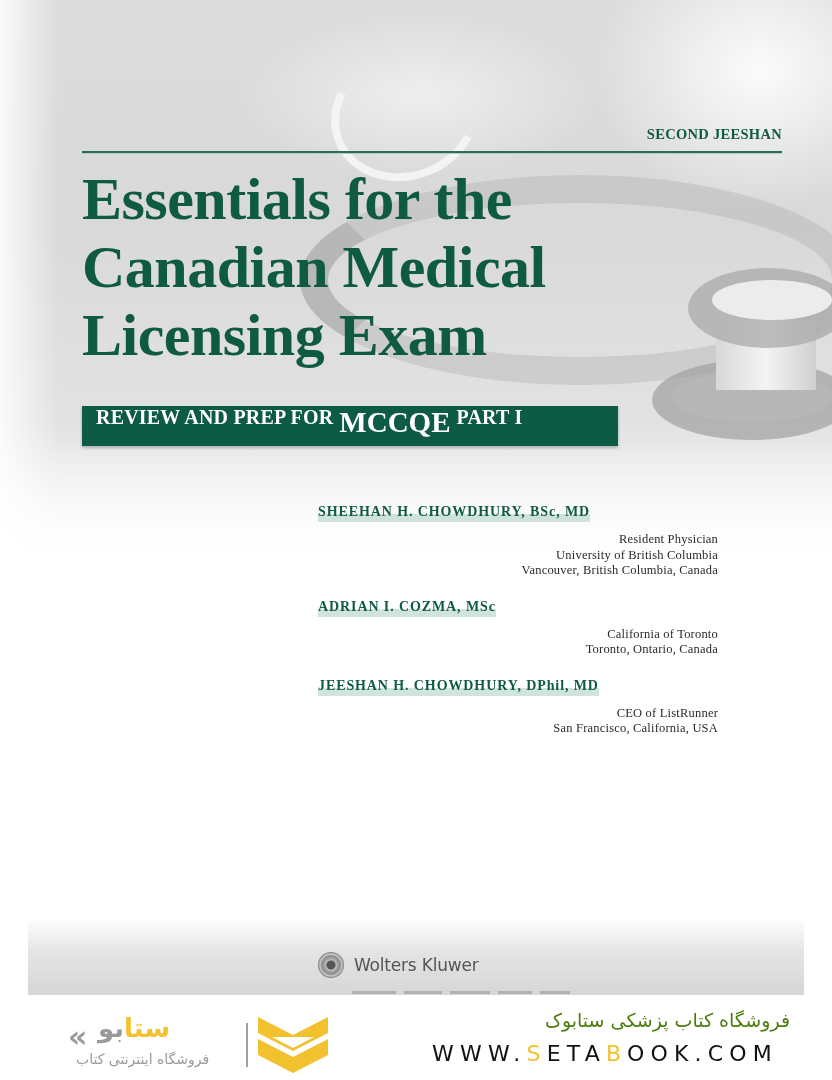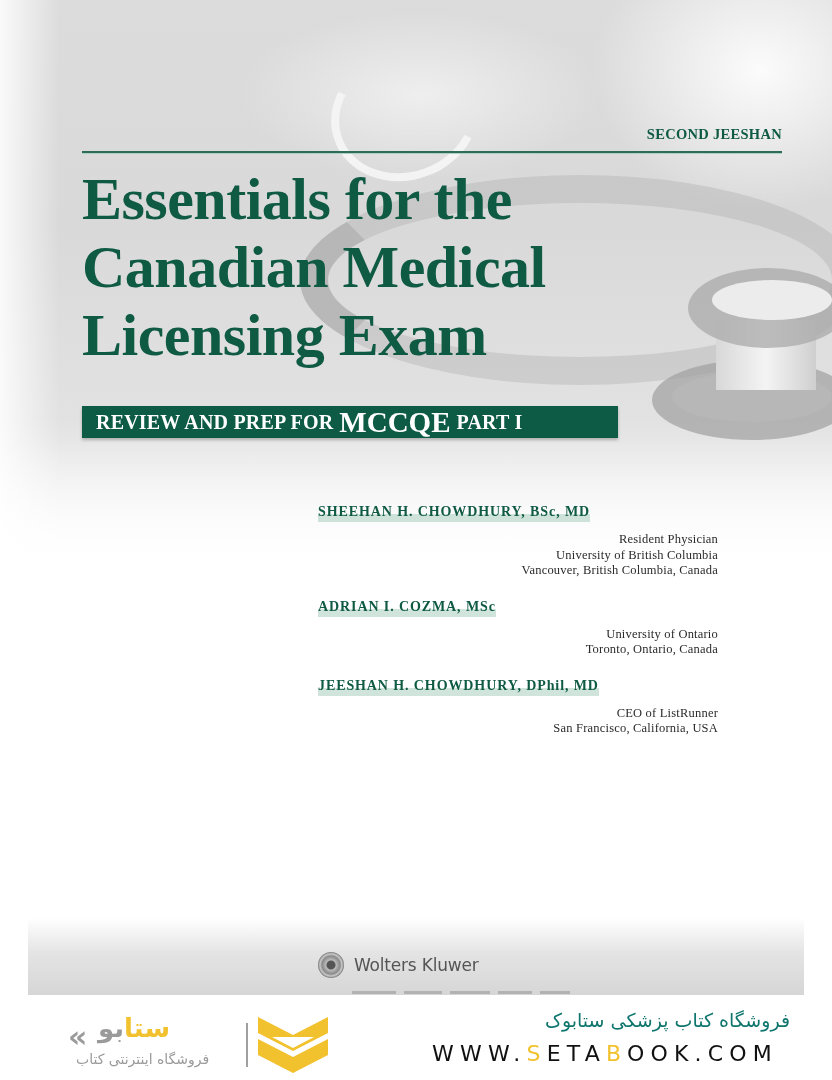--- a/index.html
+++ b/index.html
@@ -68,23 +68,23 @@
       background: #2f6b57; box-shadow: 0 1px 0 #a9d2c3;
     }
     .title {
       position: absolute; left: 82px; top: 165px; width: 560px;
       font-family: "Liberation Serif", serif; font-size: 60px; line-height: 68px;
       color: #0f5a43; letter-spacing: -0.5px;
     }
     .title span { display: block; white-space: nowrap; }
 
     .subtitle-bar {
-      position: absolute; left: 82px; top: 406px; width: 536px; height: 32px;
+      position: absolute; left: 82px; top: 406px; width: 536px; height: 40px;
       background: #0d5a45; box-shadow: 0 2px 3px rgba(0,0,0,0.25);
-      display: flex; align-items: center; padding-left: 14px;
+      display: flex; align-items: flex-start; padding-left: 14px;
       font-family: "Liberation Serif", serif; font-weight: bold; color: #ffffff;
       white-space: nowrap;
     }
     .subtitle-bar .small { font-size: 20px; letter-spacing: 0.2px; }
     .subtitle-bar .big { font-size: 29px; margin-left: 6px; margin-right: 6px; }
 
     .authors { position: absolute; left: 318px; top: 502px; width: 400px; }
     .author { margin-bottom: 18px; }
     .author-name {
       display: inline-block; font-family: "Liberation Serif", serif; font-weight: bold;
@@ -122,21 +122,21 @@
     .watermark { position: absolute; left: 0; top: 995px; width: 832px; height: 85px; background: #ffffff; }
     .wm-logo { position: absolute; left: 68px; top: 18px; width: 260px; height: 60px; }
     .wm-chevrons { position: absolute; left: 0; top: 6px; font-family: "DejaVu Sans", sans-serif; font-size: 30px; font-weight: bold; color: #9a9a9a; letter-spacing: -6px; }
     .wm-brand { position: absolute; left: 30px; top: 0px; font-family: "DejaVu Sans", sans-serif; font-size: 26px; font-weight: bold; direction: rtl; }
     .wm-brand .g { color: #9a9a9a; }
     .wm-brand .y { color: #f2c12e; }
     .wm-tag { position: absolute; left: 8px; top: 38px; font-family: "DejaVu Sans", sans-serif; font-size: 14px; color: #9a9a9a; direction: rtl; }
     .wm-divider { position: absolute; left: 178px; top: 10px; width: 2px; height: 44px; background: #a0a0a0; }
     .wm-icon { position: absolute; left: 190px; top: 4px; width: 70px; height: 56px; }
 
-    .wm-fa { position: absolute; left: 500px; top: 14px; width: 290px; text-align: right; direction: rtl; font-family: "DejaVu Sans", sans-serif; font-size: 19px; color: #0f766e; }
+    .wm-fa { position: absolute; left: 500px; top: 14px; width: 290px; text-align: right; direction: rtl; font-family: "DejaVu Sans", sans-serif; font-size: 19px; color: #4d7c0f; }
     .wm-url { position: absolute; left: 432px; top: 46px; font-family: "DejaVu Sans", sans-serif; font-size: 22px; color: #111111; letter-spacing: 6.2px; white-space: nowrap; }
     .wm-url .accent { color: #f2c12e; }
   </style>
 </head>
 <body>
 
 <div class="cover">
   <div class="bg-photo"></div>
   <div class="steth-earpiece"></div>
   <div class="steth-disc"></div>
@@ -167,21 +167,21 @@
       <div class="author-name">SHEEHAN H. CHOWDHURY, BSc, MD</div>
       <div class="author-lines">
         <div class="author-line">Resident Physician</div>
         <div class="author-line">University of British Columbia</div>
         <div class="author-line">Vancouver, British Columbia, Canada</div>
       </div>
     </div>
     <div class="author">
       <div class="author-name">ADRIAN I. COZMA, MSc</div>
       <div class="author-lines">
-        <div class="author-line">University of Ontario</div>
+        <div class="author-line">California of Toronto</div>
         <div class="author-line">Toronto, Ontario, Canada</div>
       </div>
     </div>
     <div class="author">
       <div class="author-name">JEESHAN H. CHOWDHURY, DPhil, MD</div>
       <div class="author-lines">
         <div class="author-line">CEO of ListRunner</div>
         <div class="author-line">San Francisco, California, USA</div>
       </div>
     </div>

